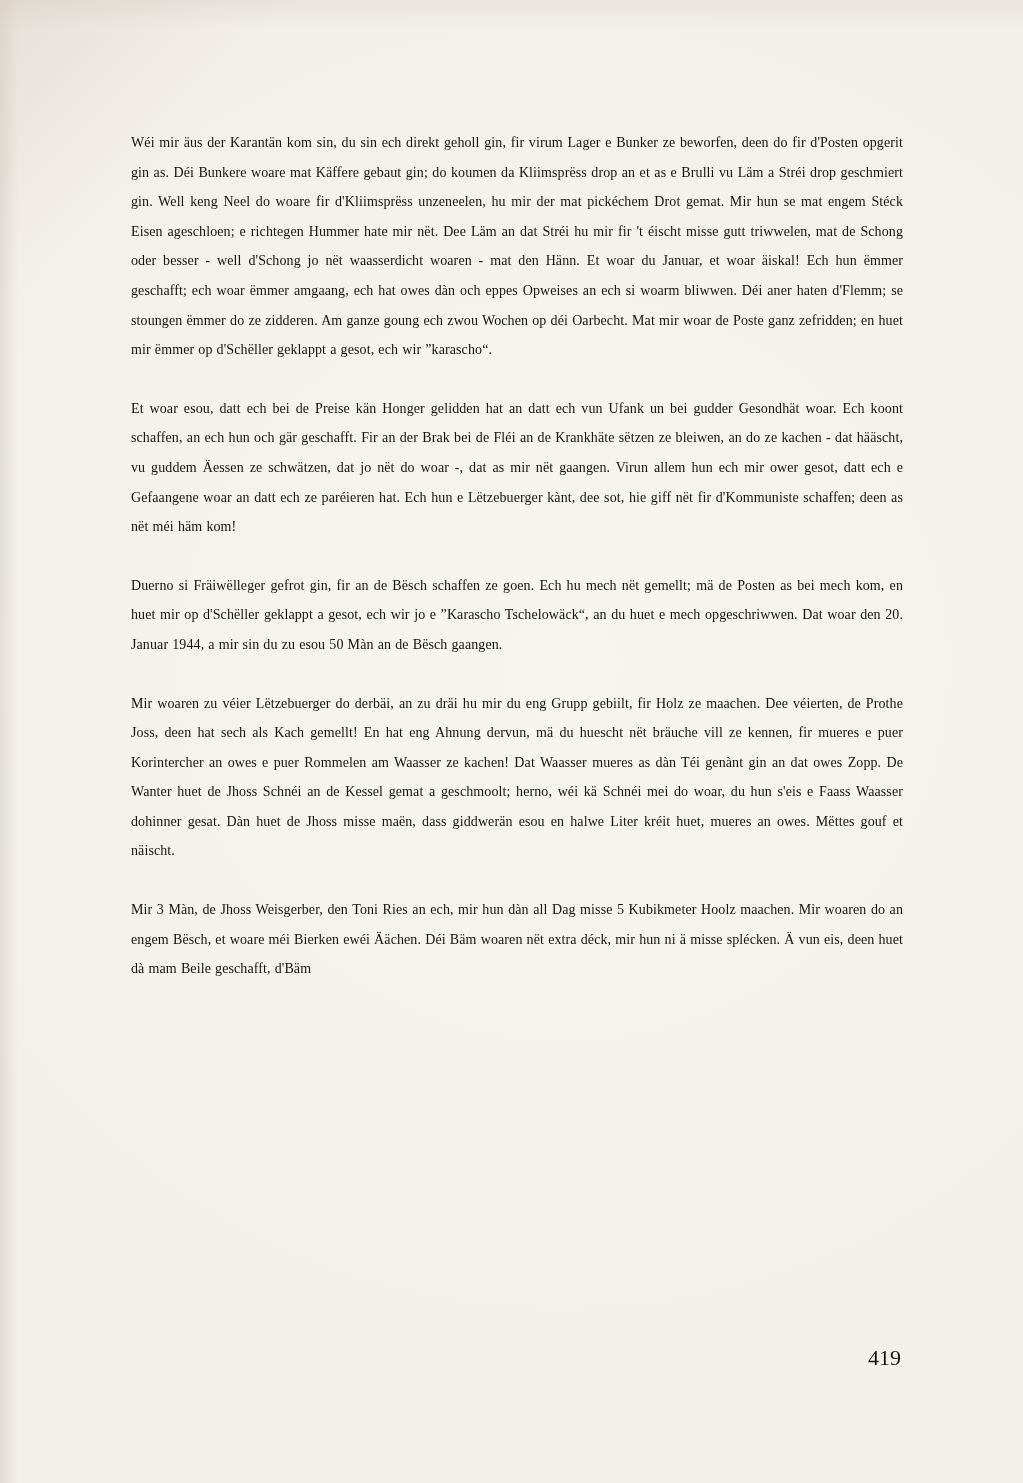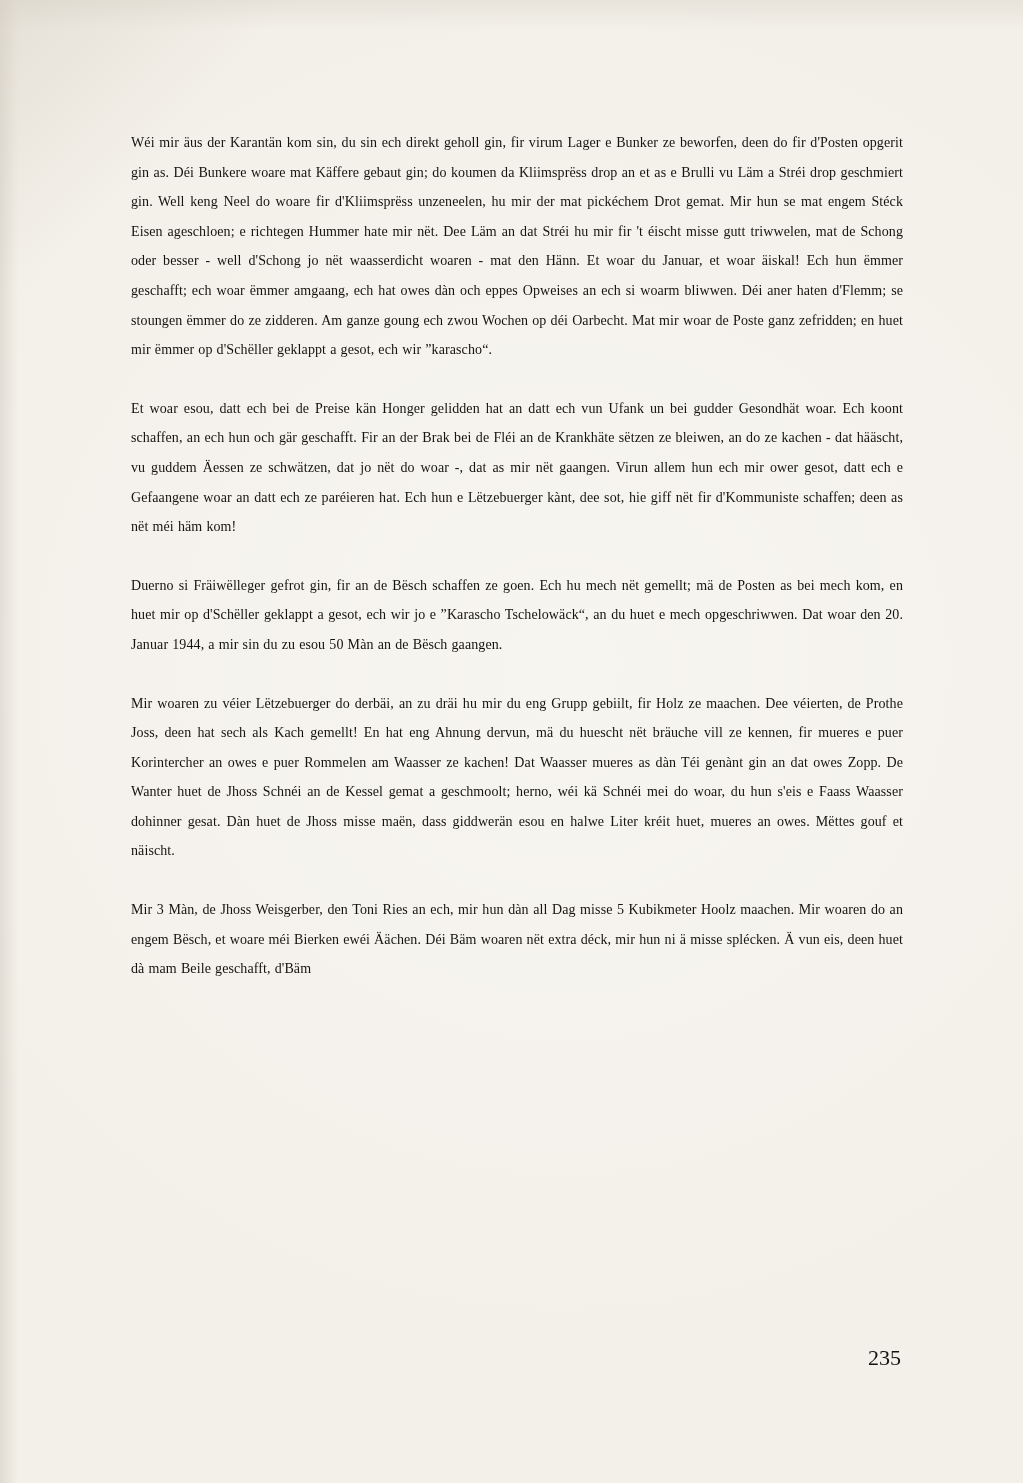--- a/index.html
+++ b/index.html
@@ -53,14 +53,14 @@
 <body>
 
 <div class="paper">
   <div class="text-block">
     <p>Wéi mir äus der Karantän kom sin, du sin ech direkt geholl gin, fir virum Lager e Bunker ze beworfen, deen do fir d'Posten opgerit gin as. Déi Bunkere woare mat Käffere gebaut gin; do koumen da Kliimsprëss drop an et as e Brulli vu Läm a Stréi drop geschmiert gin. Well keng Neel do woare fir d'Kliimsprëss unzeneelen, hu mir der mat pickéchem Drot gemat. Mir hun se mat engem Stéck Eisen ageschloen; e richtegen Hummer hate mir nët. Dee Läm an dat Stréi hu mir fir 't éischt misse gutt triwwelen, mat de Schong oder besser - well d'Schong jo nët waasserdicht woaren - mat den Hänn. Et woar du Januar, et woar äiskal! Ech hun ëmmer geschafft; ech woar ëmmer amgaang, ech hat owes dàn och eppes Opweises an ech si woarm bliwwen. Déi aner haten d'Flemm; se stoungen ëmmer do ze zidderen. Am ganze goung ech zwou Wochen op déi Oarbecht. Mat mir woar de Poste ganz zefridden; en huet mir ëmmer op d'Schëller geklappt a gesot, ech wir ”karascho“.</p>
     <p>Et woar esou, datt ech bei de Preise kän Honger gelidden hat an datt ech vun Ufank un bei gudder Gesondhät woar. Ech koont schaffen, an ech hun och gär geschafft. Fir an der Brak bei de Fléi an de Krankhäte sëtzen ze bleiwen, an do ze kachen - dat hääscht, vu guddem Äessen ze schwätzen, dat jo nët do woar -, dat as mir nët gaangen. Virun allem hun ech mir ower gesot, datt ech e Gefaangene woar an datt ech ze paréieren hat. Ech hun e Lëtzebuerger kànt, dee sot, hie giff nët fir d'Kommuniste schaffen; deen as nët méi häm kom!</p>
     <p>Duerno si Fräiwëlleger gefrot gin, fir an de Bësch schaffen ze goen. Ech hu mech nët gemellt; mä de Posten as bei mech kom, en huet mir op d'Schëller geklappt a gesot, ech wir jo e ”Karascho Tschelowäck“, an du huet e mech opgeschriwwen. Dat woar den 20. Januar 1944, a mir sin du zu esou 50 Màn an de Bësch gaangen.</p>
     <p>Mir woaren zu véier Lëtzebuerger do derbäi, an zu dräi hu mir du eng Grupp gebiilt, fir Holz ze maachen. Dee véierten, de Prothe Joss, deen hat sech als Kach gemellt! En hat eng Ahnung dervun, mä du huescht nët bräuche vill ze kennen, fir mueres e puer Korintercher an owes e puer Rommelen am Waasser ze kachen! Dat Waasser mueres as dàn Téi genànt gin an dat owes Zopp. De Wanter huet de Jhoss Schnéi an de Kessel gemat a geschmoolt; herno, wéi kä Schnéi mei do woar, du hun s'eis e Faass Waasser dohinner gesat. Dàn huet de Jhoss misse maën, dass giddwerän esou en halwe Liter kréit huet, mueres an owes. Mëttes gouf et näischt.</p>
     <p>Mir 3 Màn, de Jhoss Weisgerber, den Toni Ries an ech, mir hun dàn all Dag misse 5 Kubikmeter Hoolz maachen. Mir woaren do an engem Bësch, et woare méi Bierken ewéi Äächen. Déi Bäm woaren nët extra déck, mir hun ni ä misse splécken. Ä vun eis, deen huet dà mam Beile geschafft, d'Bäm</p>
   </div>
-  <div class="page-number">235</div>
+  <div class="page-number">419</div>
 </div>
 
 </body></html>

